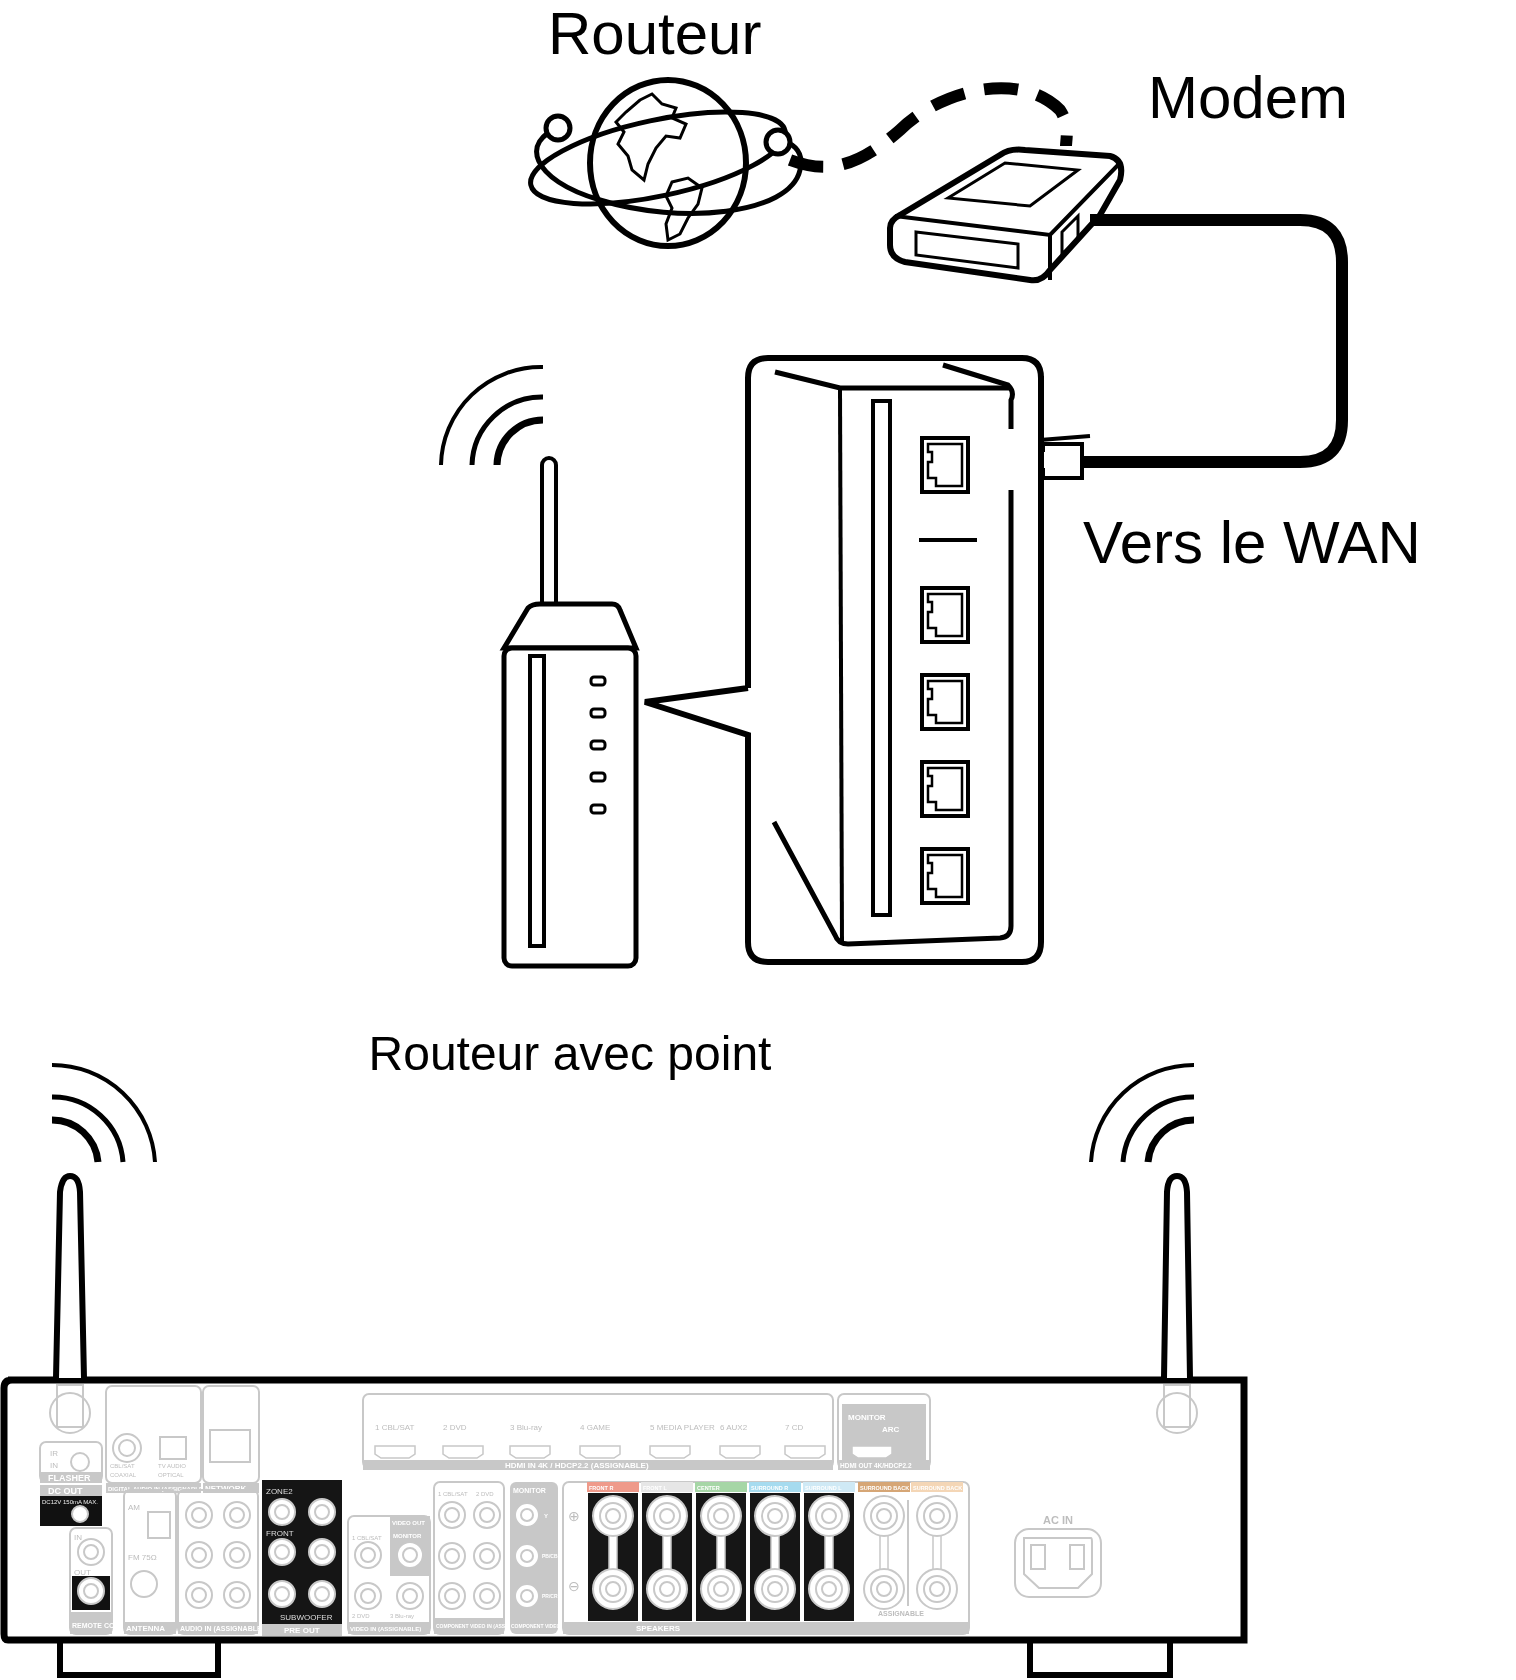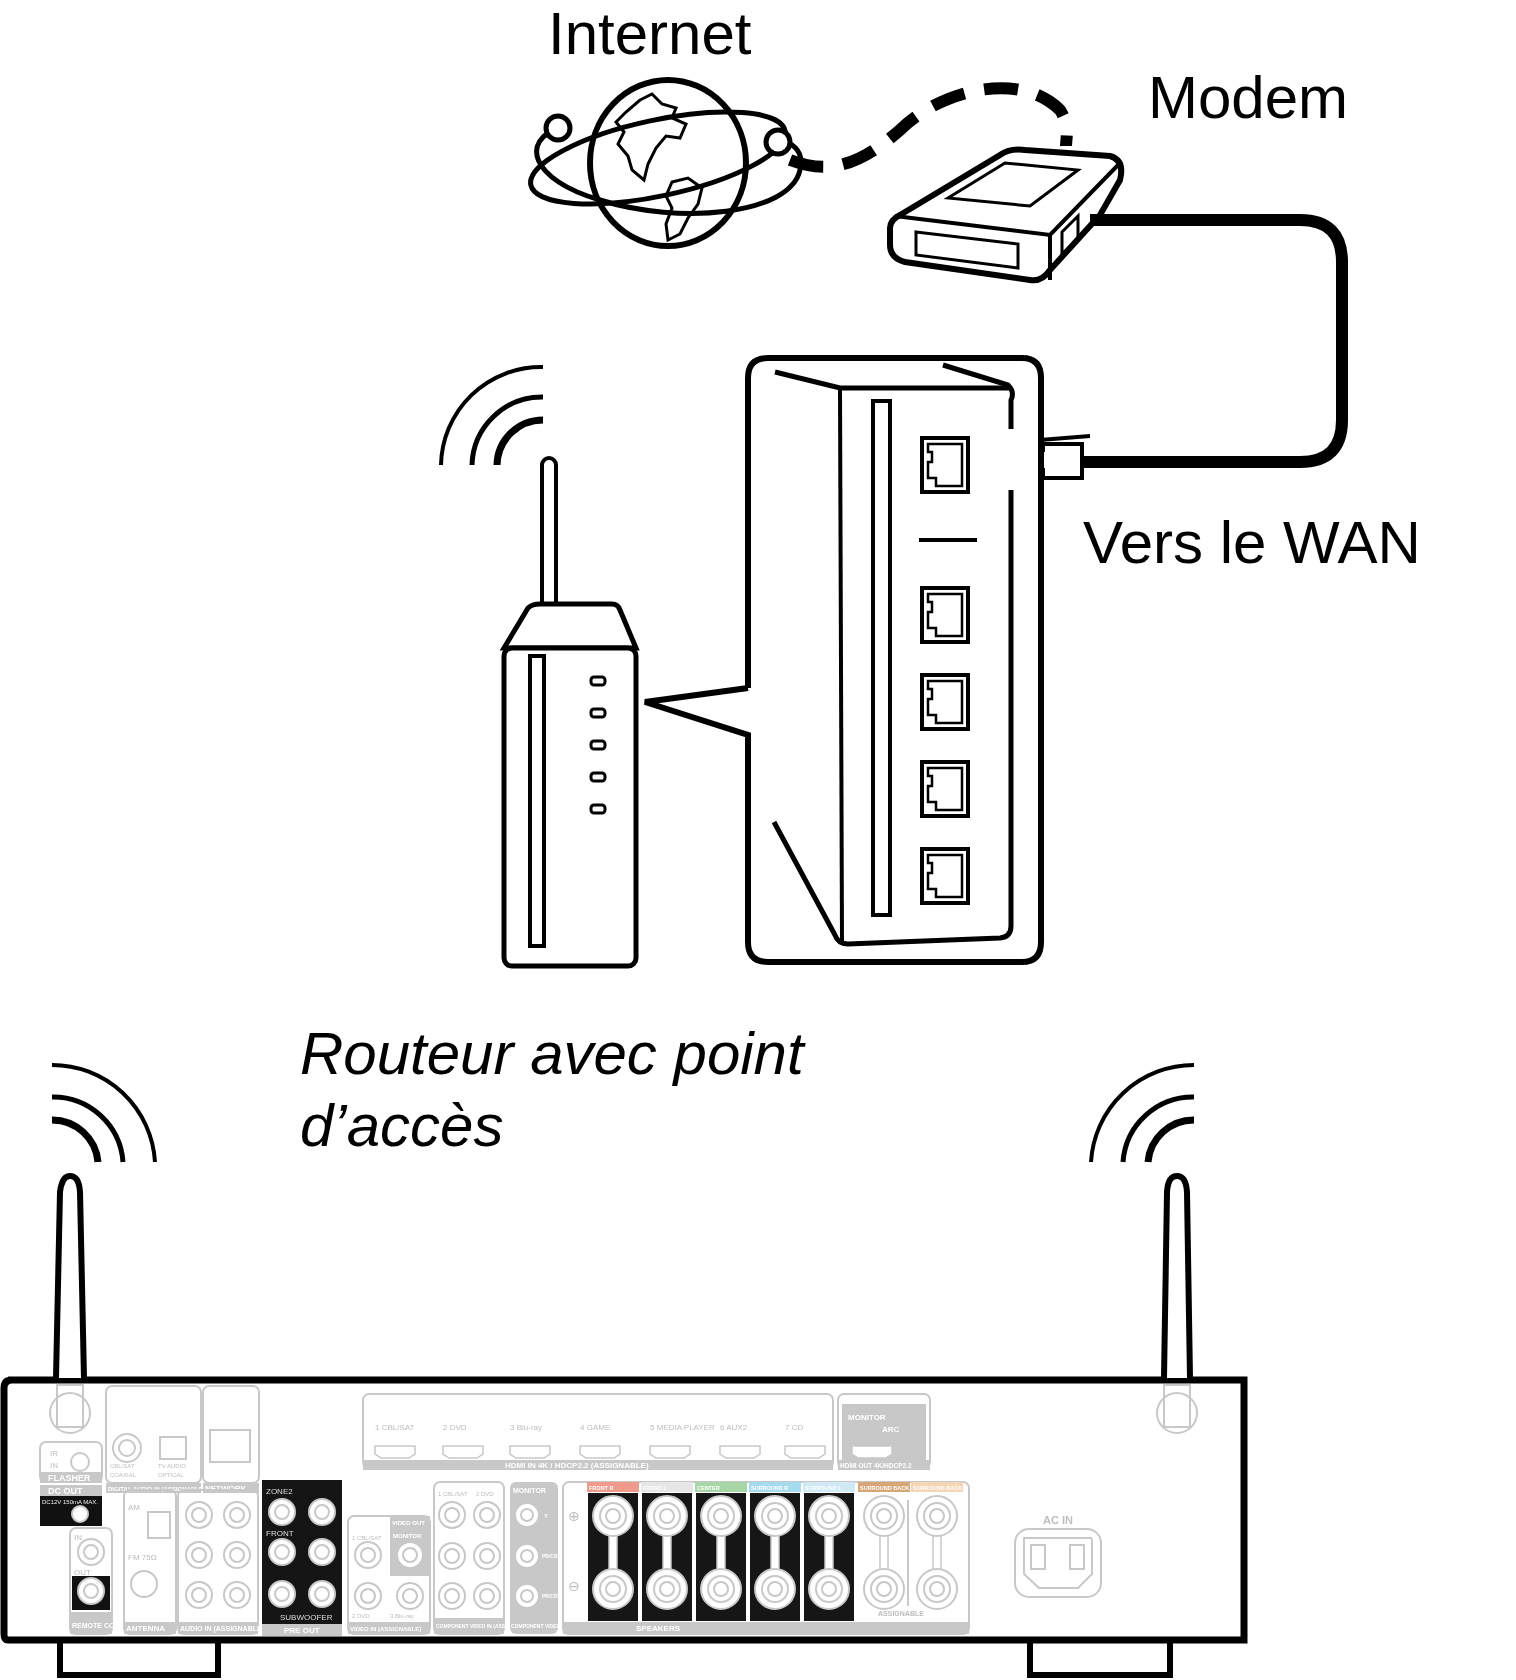--- a/index.html
+++ b/index.html
@@ -1,20 +1,20 @@
 <!DOCTYPE html>
 <html><head>
 <meta charset="utf-8">
 <style>
   html,body{margin:0;padding:0;background:#fff;}
   body{width:1516px;height:1680px;position:relative;overflow:hidden;font-family:"Liberation Sans",sans-serif;}
   svg{position:absolute;left:0;top:0;}
   .lbl{position:absolute;color:#000;font-family:"Liberation Sans",sans-serif;white-space:nowrap;line-height:1;}
   .big{font-size:60px;}
-  .routeur{position:absolute;left:300px;top:1018px;width:540px;font-size:60px;line-height:72px;font-style:italic;}
+  .routeur{position:absolute;left:300px;top:1018px;width:540px;text-align:center;font-size:48px;line-height:72px;}
   .k{stroke:#000;fill:none;}
   .g{stroke:#c8c8c8;fill:none;stroke-width:2;}
   .gt{fill:#bdbdbd;font-family:"Liberation Sans",sans-serif;font-size:8px;}
   .wt{fill:#fff;font-family:"Liberation Sans",sans-serif;font-size:9px;font-weight:bold;}
 </style>
 </head>
 <body>
 
 <svg width="1516" height="1680" viewBox="0 0 1516 1680">
 
@@ -373,19 +373,18 @@
     <text class="gt" x="1043" y="1524" style="font-size:11px;font-weight:bold">AC IN</text>
     <g>
       <rect x="1015" y="1529" width="86" height="68" rx="14" class="g"></rect>
       <path d="M1024 1538 L1091 1538 Q1092 1538 1092 1542 L1092 1574 L1078 1588 L1039 1588 L1024 1574 Z" class="g"></path>
       <rect x="1031" y="1545" width="14" height="24" class="g"></rect>
       <rect x="1070" y="1545" width="14" height="24" class="g"></rect>
     </g>
   </g>
 </svg>
 
-<div class="lbl big" style="left:548px;top:4px;">Internet</div>
+<div class="lbl big" style="left:548px;top:4px;">Routeur</div>
 <div class="lbl big" style="left:1148px;top:68px;">Modem</div>
 <div class="lbl big" style="left:1083px;top:474px;margin-top:39px;">Vers le WAN</div>
 <div class="routeur">
   <div>Routeur avec point</div>
-  <div>d’accès</div>
 </div>
 
 </body></html>

